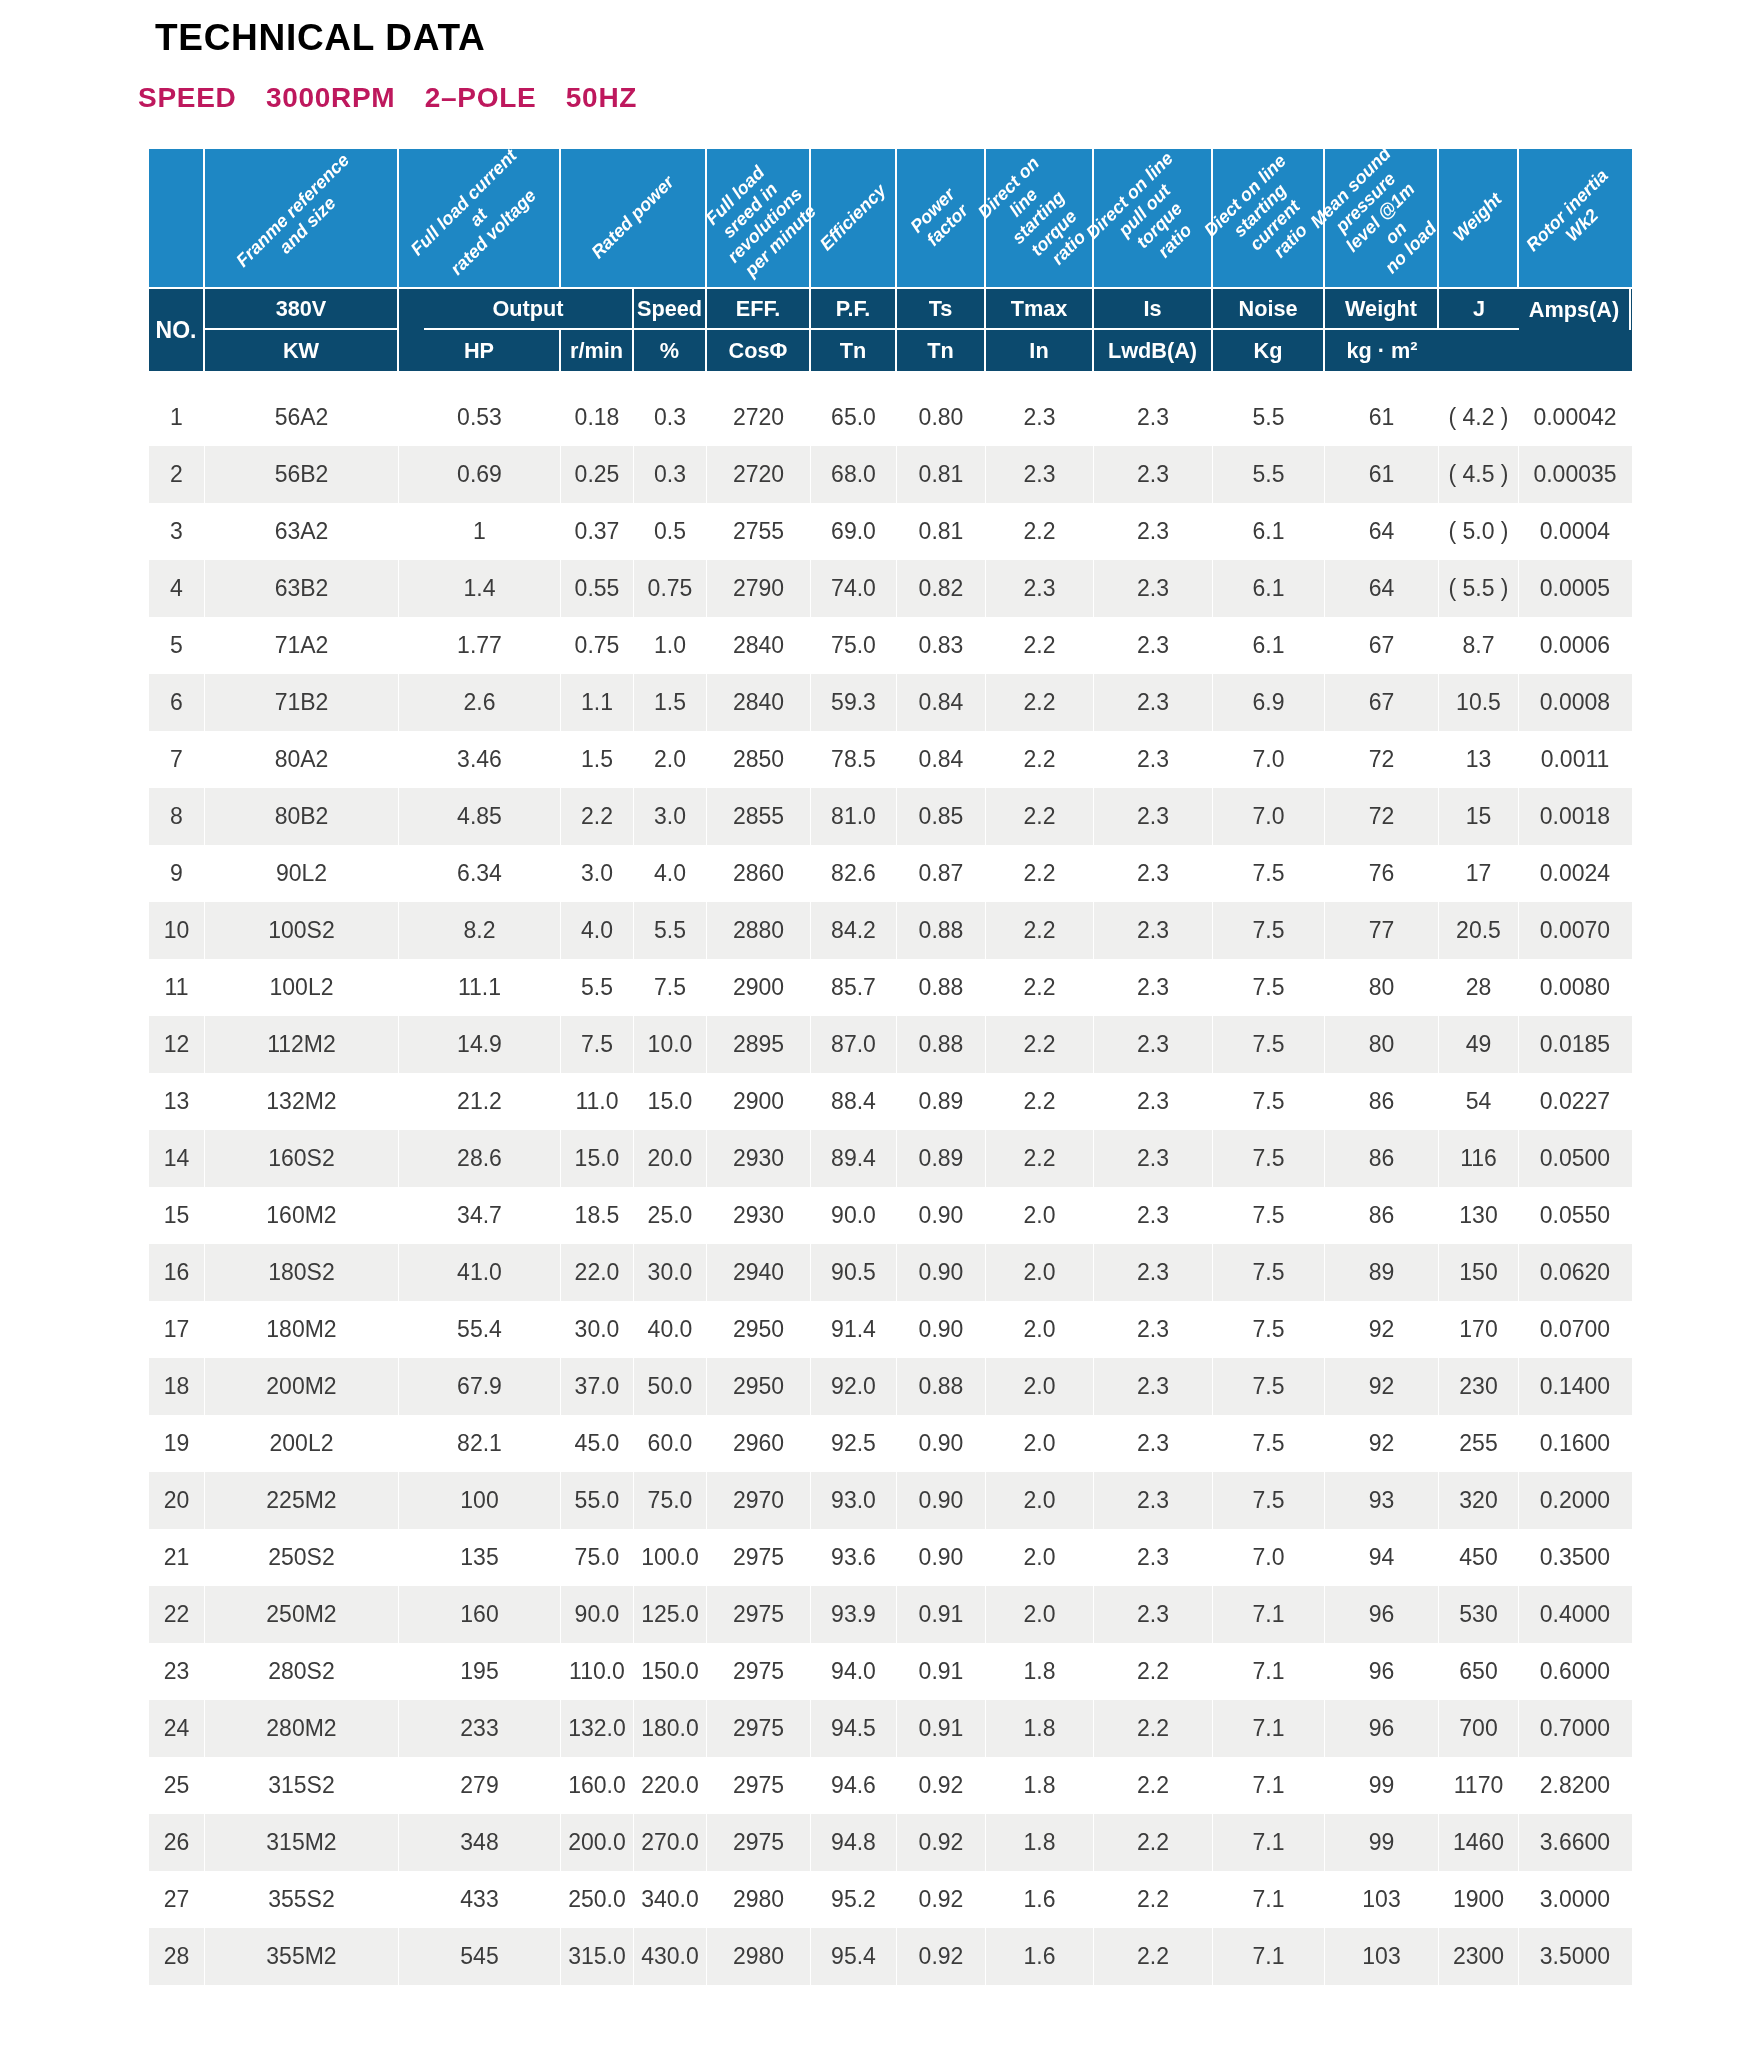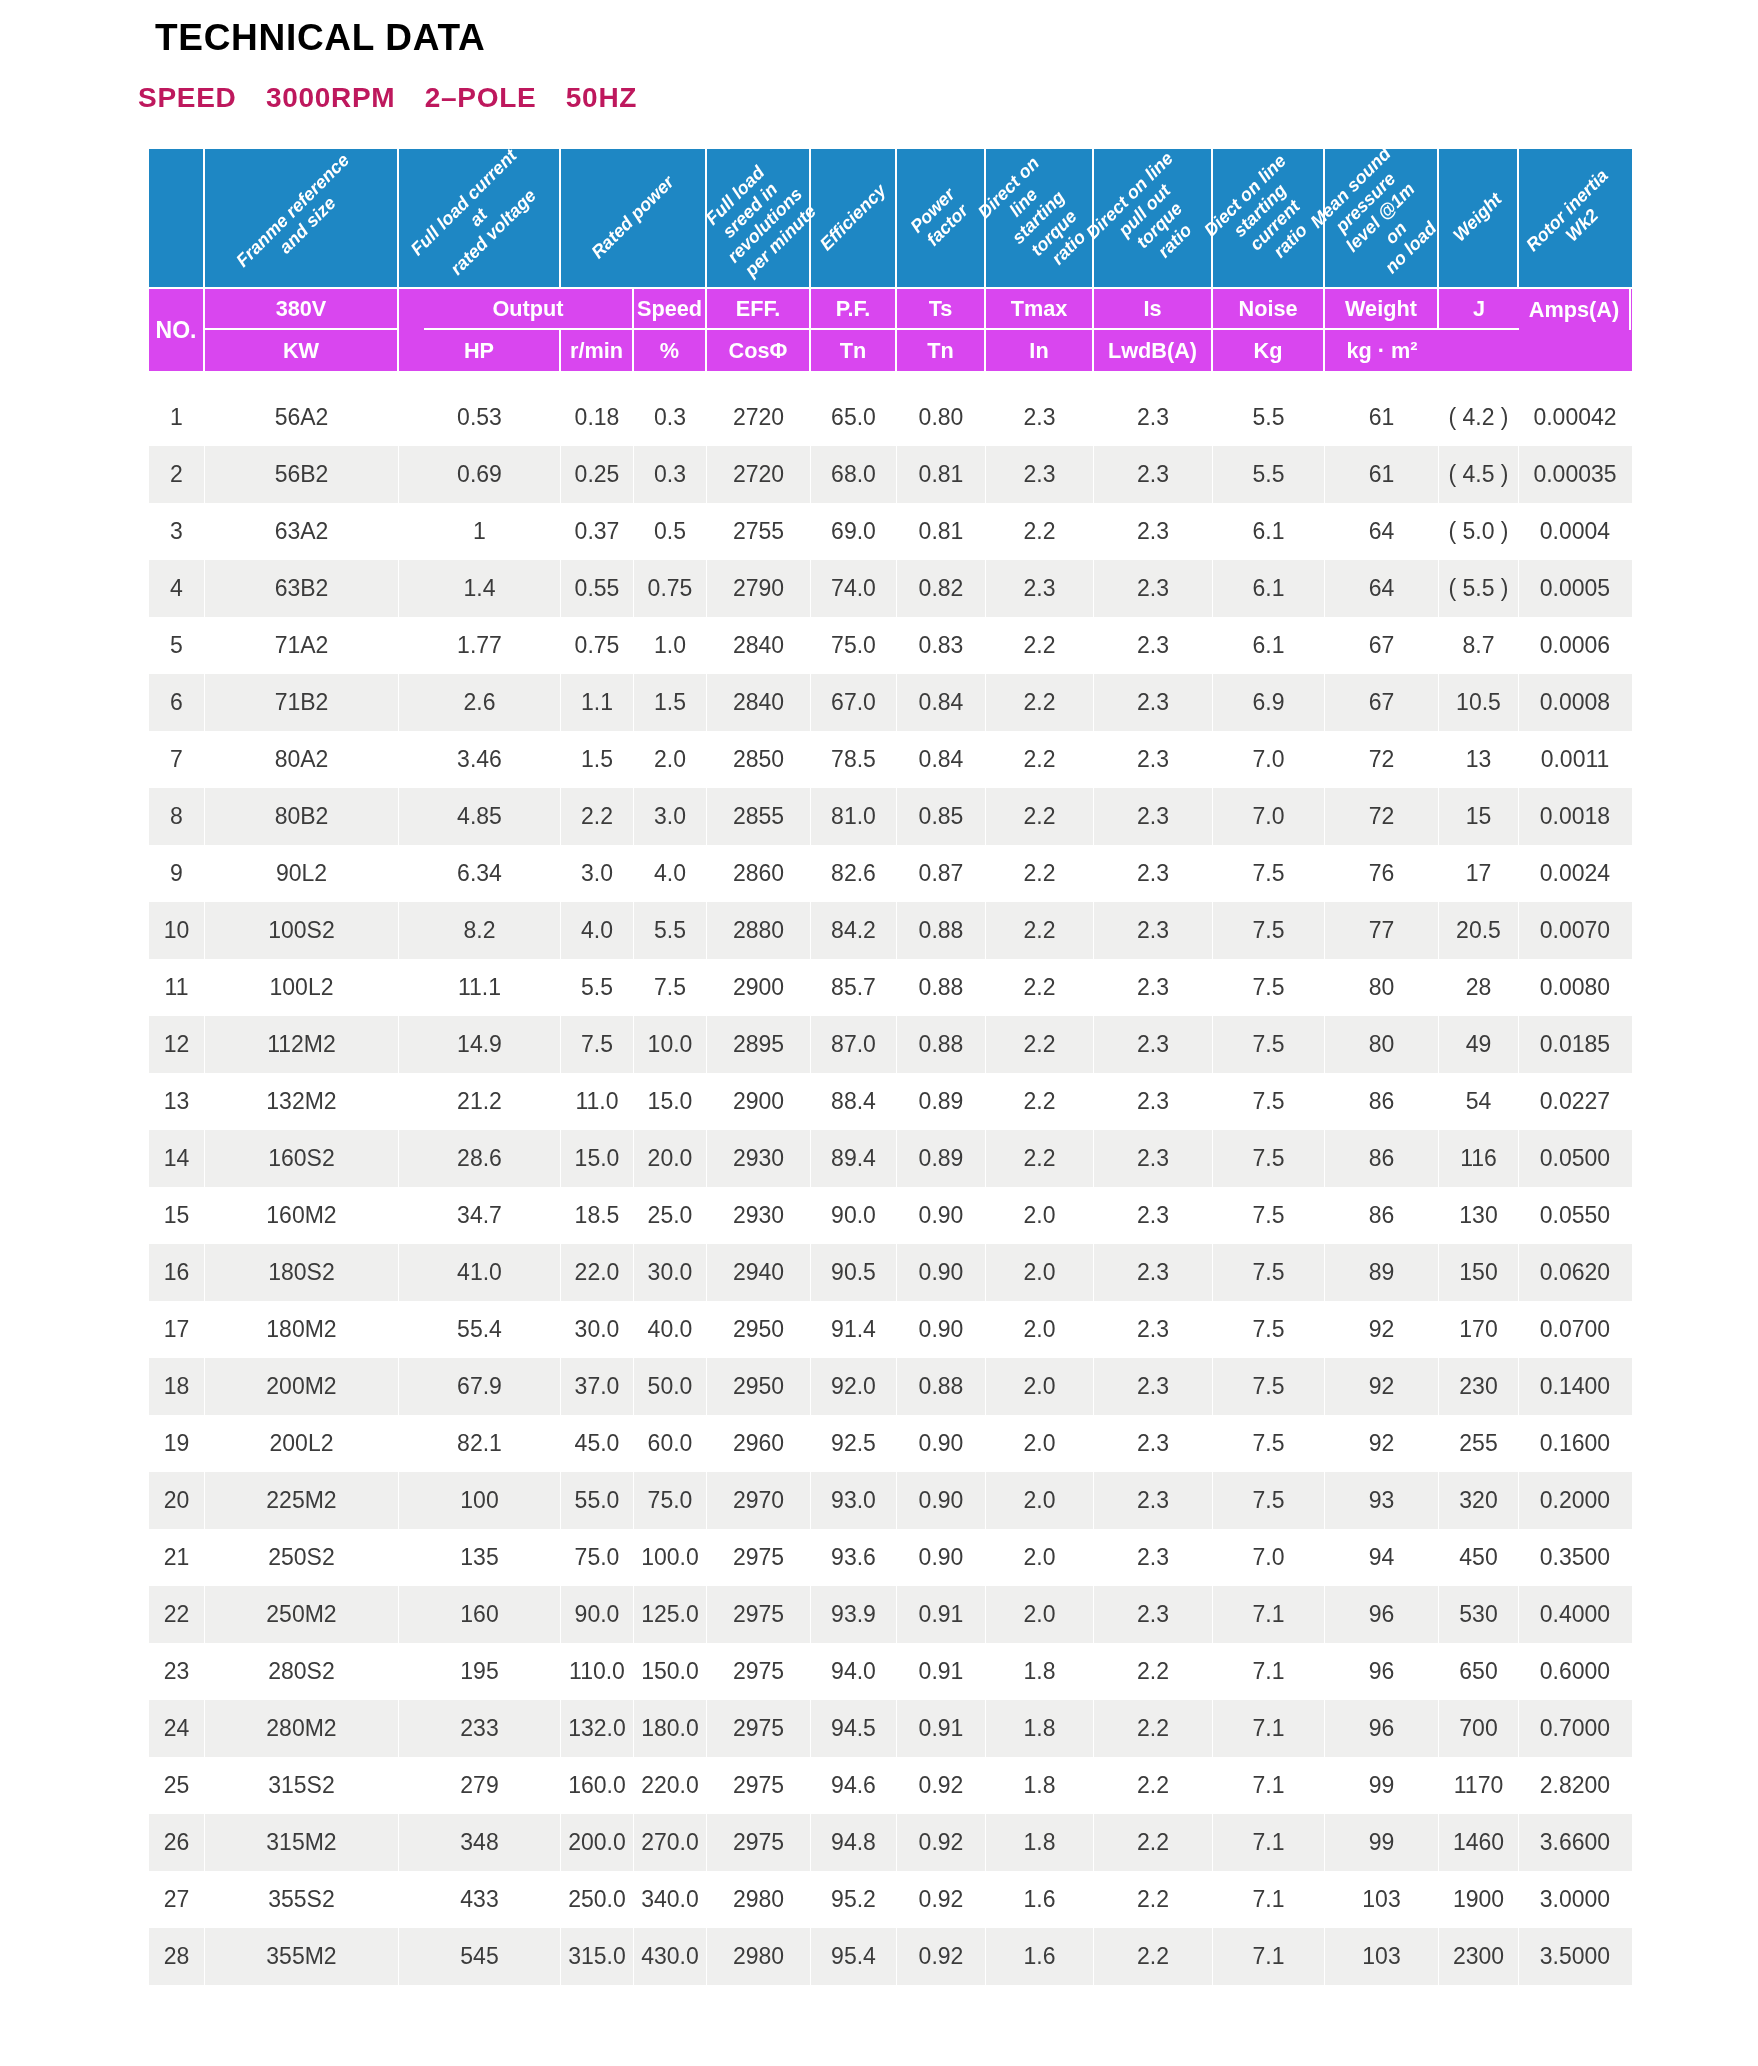--- a/index.html
+++ b/index.html
@@ -31,21 +31,21 @@
   }
   .thead-blue .hcell.norb { border-right:none; }
   .thead-blue .hcell.cs2 { grid-column:span 2; }
   .rot {
     transform:rotate(-45deg);
     color:#ffffff; font-weight:bold; font-style:italic;
     font-size:18px; line-height:1.18; text-align:center; white-space:pre-line;
   }
   
   .thead-light {
-    background:#d946ef; border-top:2.1px solid #ffffff;
+    background:#0c4a6e; border-top:2.1px solid #ffffff;
     grid-template-rows:41px 41px;
   }
   .lc {
     display:flex; align-items:center; justify-content:center;
     color:#ffffff; font-weight:bold; font-size:21.7px;
     border-right:2.1px solid #ffffff;
   }
   .lc.big { font-size:23px; }
   .lc.bb { border-bottom:2.1px solid #ffffff; }
   .lc.rs2 { grid-row:1 / span 2; }
@@ -233,21 +233,21 @@
         <div class="dc">8.7</div>
         <div class="dc norb">0.0006</div>
       </div>
       <div class="grid row even">
         <div class="dc">6</div>
         <div class="dc">71B2</div>
         <div class="dc">2.6</div>
         <div class="dc">1.1</div>
         <div class="dc">1.5</div>
         <div class="dc">2840</div>
-        <div class="dc">67.0</div>
+        <div class="dc">59.3</div>
         <div class="dc">0.84</div>
         <div class="dc">2.2</div>
         <div class="dc">2.3</div>
         <div class="dc">6.9</div>
         <div class="dc">67</div>
         <div class="dc">10.5</div>
         <div class="dc norb">0.0008</div>
       </div>
       <div class="grid row">
         <div class="dc">7</div>

